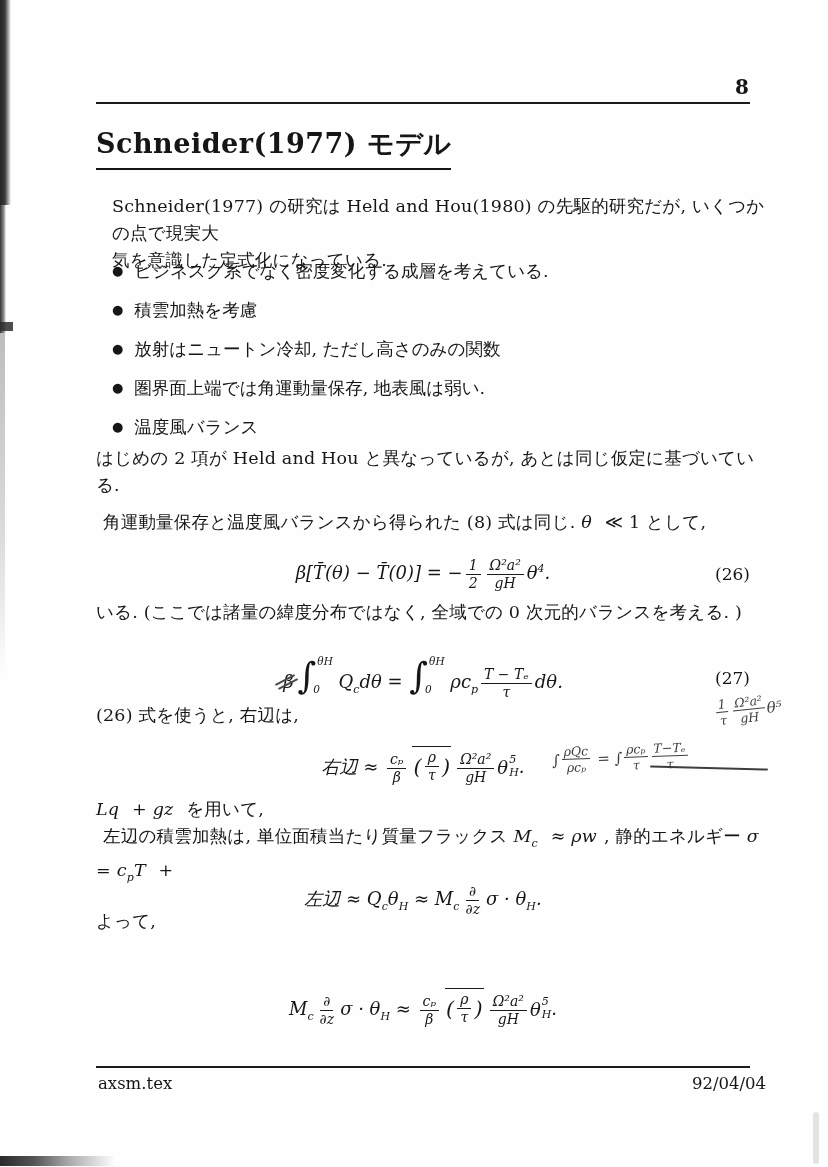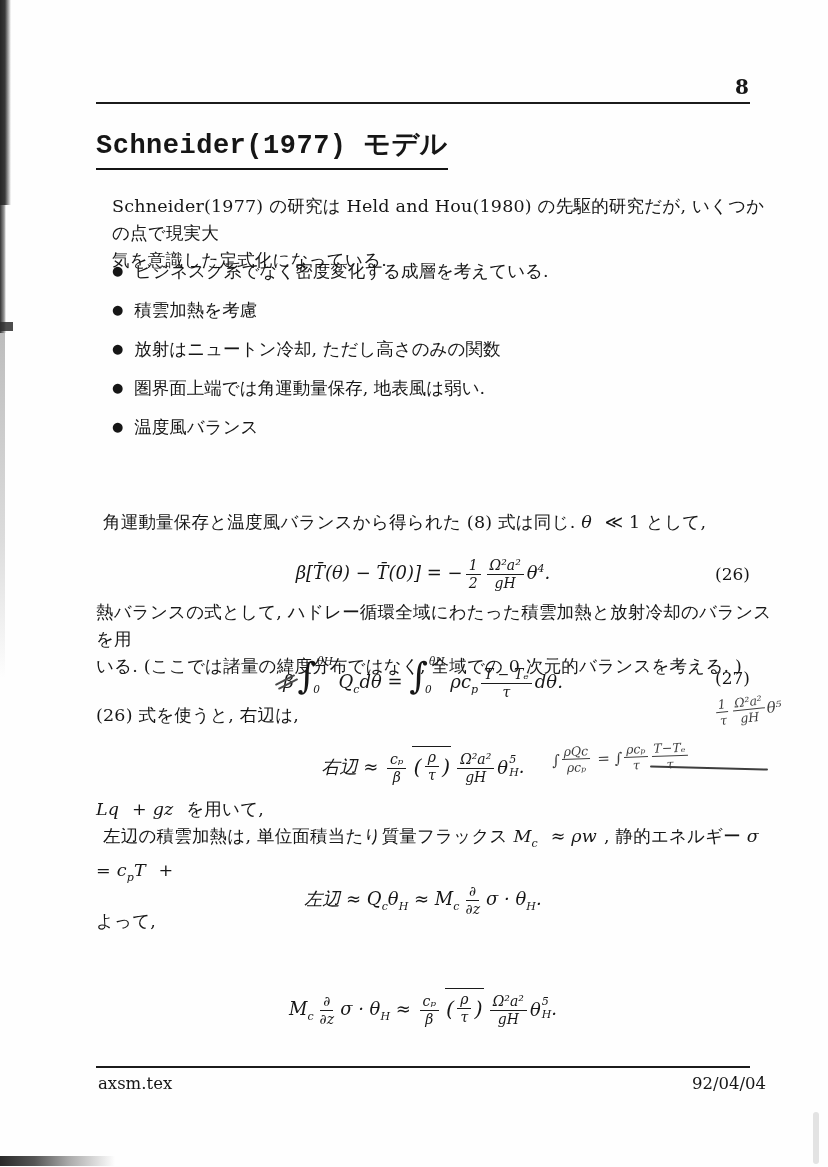--- a/index.html
+++ b/index.html
@@ -19,21 +19,21 @@
      background:linear-gradient(90deg,#2a2a2a 0%,#555 30%,#aaa 60%,transparent 100%);}
   #art-right-smudge{left:813px;top:1112px;width:6px;height:52px;background:#e3e3e3;border-radius:3px;}
 
   
   .rule{position:absolute;left:96px;width:654px;height:2px;background:#1b1b1b;}
 
   
   .abs{position:absolute;}
   #pageno{left:735px;top:75px;font-size:20px;font-weight:bold;}
   #title{left:96px;top:126px;font-size:27px;font-weight:bold;letter-spacing:.5px;
-         border-bottom:2px solid #141414;padding-bottom:6px;font-family:Liberation Mono, monospace;}
+         border-bottom:2px solid #141414;padding-bottom:6px;}
   .para{font-size:17.5px;line-height:27px;letter-spacing:.2px;}
   .para .t{font-style:normal;white-space:pre-wrap;margin-left:7px;}
   .para .it{font-style:italic;white-space:pre-wrap;}
   #intro{left:112px;top:193px;width:670px;}
   .bullets{position:absolute;left:112px;top:259px;font-size:17.5px;}
   .bitem{margin-bottom:15px;line-height:23px;}
   .bdot{display:inline-block;margin-right:11px;font-size:13px;vertical-align:2px;}
   #afterbul{left:96px;top:445px;width:680px;}
   #momentum{left:96px;top:509px;width:680px;}
   #heatpara{left:96px;top:599px;width:680px;}
@@ -112,36 +112,36 @@
   </div>
 
   <div class="bullets">
       <div class="bitem"><span class="bdot">●</span><span>ビジネスク系でなく密度変化する成層を考えている.</span></div>
       <div class="bitem"><span class="bdot">●</span><span>積雲加熱を考慮</span></div>
       <div class="bitem"><span class="bdot">●</span><span>放射はニュートン冷却, ただし高さのみの関数</span></div>
       <div class="bitem"><span class="bdot">●</span><span>圏界面上端では角運動量保存, 地表風は弱い.</span></div>
       <div class="bitem"><span class="bdot">●</span><span>温度風バランス</span></div>
     </div>
 
+  <div class="abs para" id="afterbul">はじめの 2 項が Held and Hou と異なっているが, あとは同じ仮定に基づいている.</div>
 
   <div class="abs para" id="momentum"><span class="t">角運動量保存と温度風バランスから得られた (8) 式は同じ. </span><span class="it">θ</span><span class="t"> ≪ 1 として,</span></div>
 
   <div class="eqrow" id="eq26row">
     <span class="eqbody"><span class="t">β[T̄(θ) − T̄(0)] = −</span><span class="frac">
           <span class="fn">1</span>
           <span class="fd">2</span>
         </span><span class="frac">
           <span class="fn">Ω²a²</span>
           <span class="fd">gH</span>
         </span><span class="t">θ</span><sup>4</sup><span class="t">.</span></span>
     <span class="eqnum">(26)</span>
   </div>
 
   <div class="abs para" id="heatpara">
-    <div>熱バランスの式として, ハドレー循環全域にわたった積雲加熱と放射冷却のバランスを用</div>
     <div>いる. (ここでは諸量の緯度分布ではなく, 全域での 0 次元的バランスを考える. )</div>
   </div>
 
   <div class="eqrow" id="eq27row">
     <span class="eqbody"><span class="struck">β</span><span class="int">
           <span class="ig">∫</span>
           <span class="ilims">
             <span class="ia">θH</span>
             <span class="ib">0</span>
           </span>

